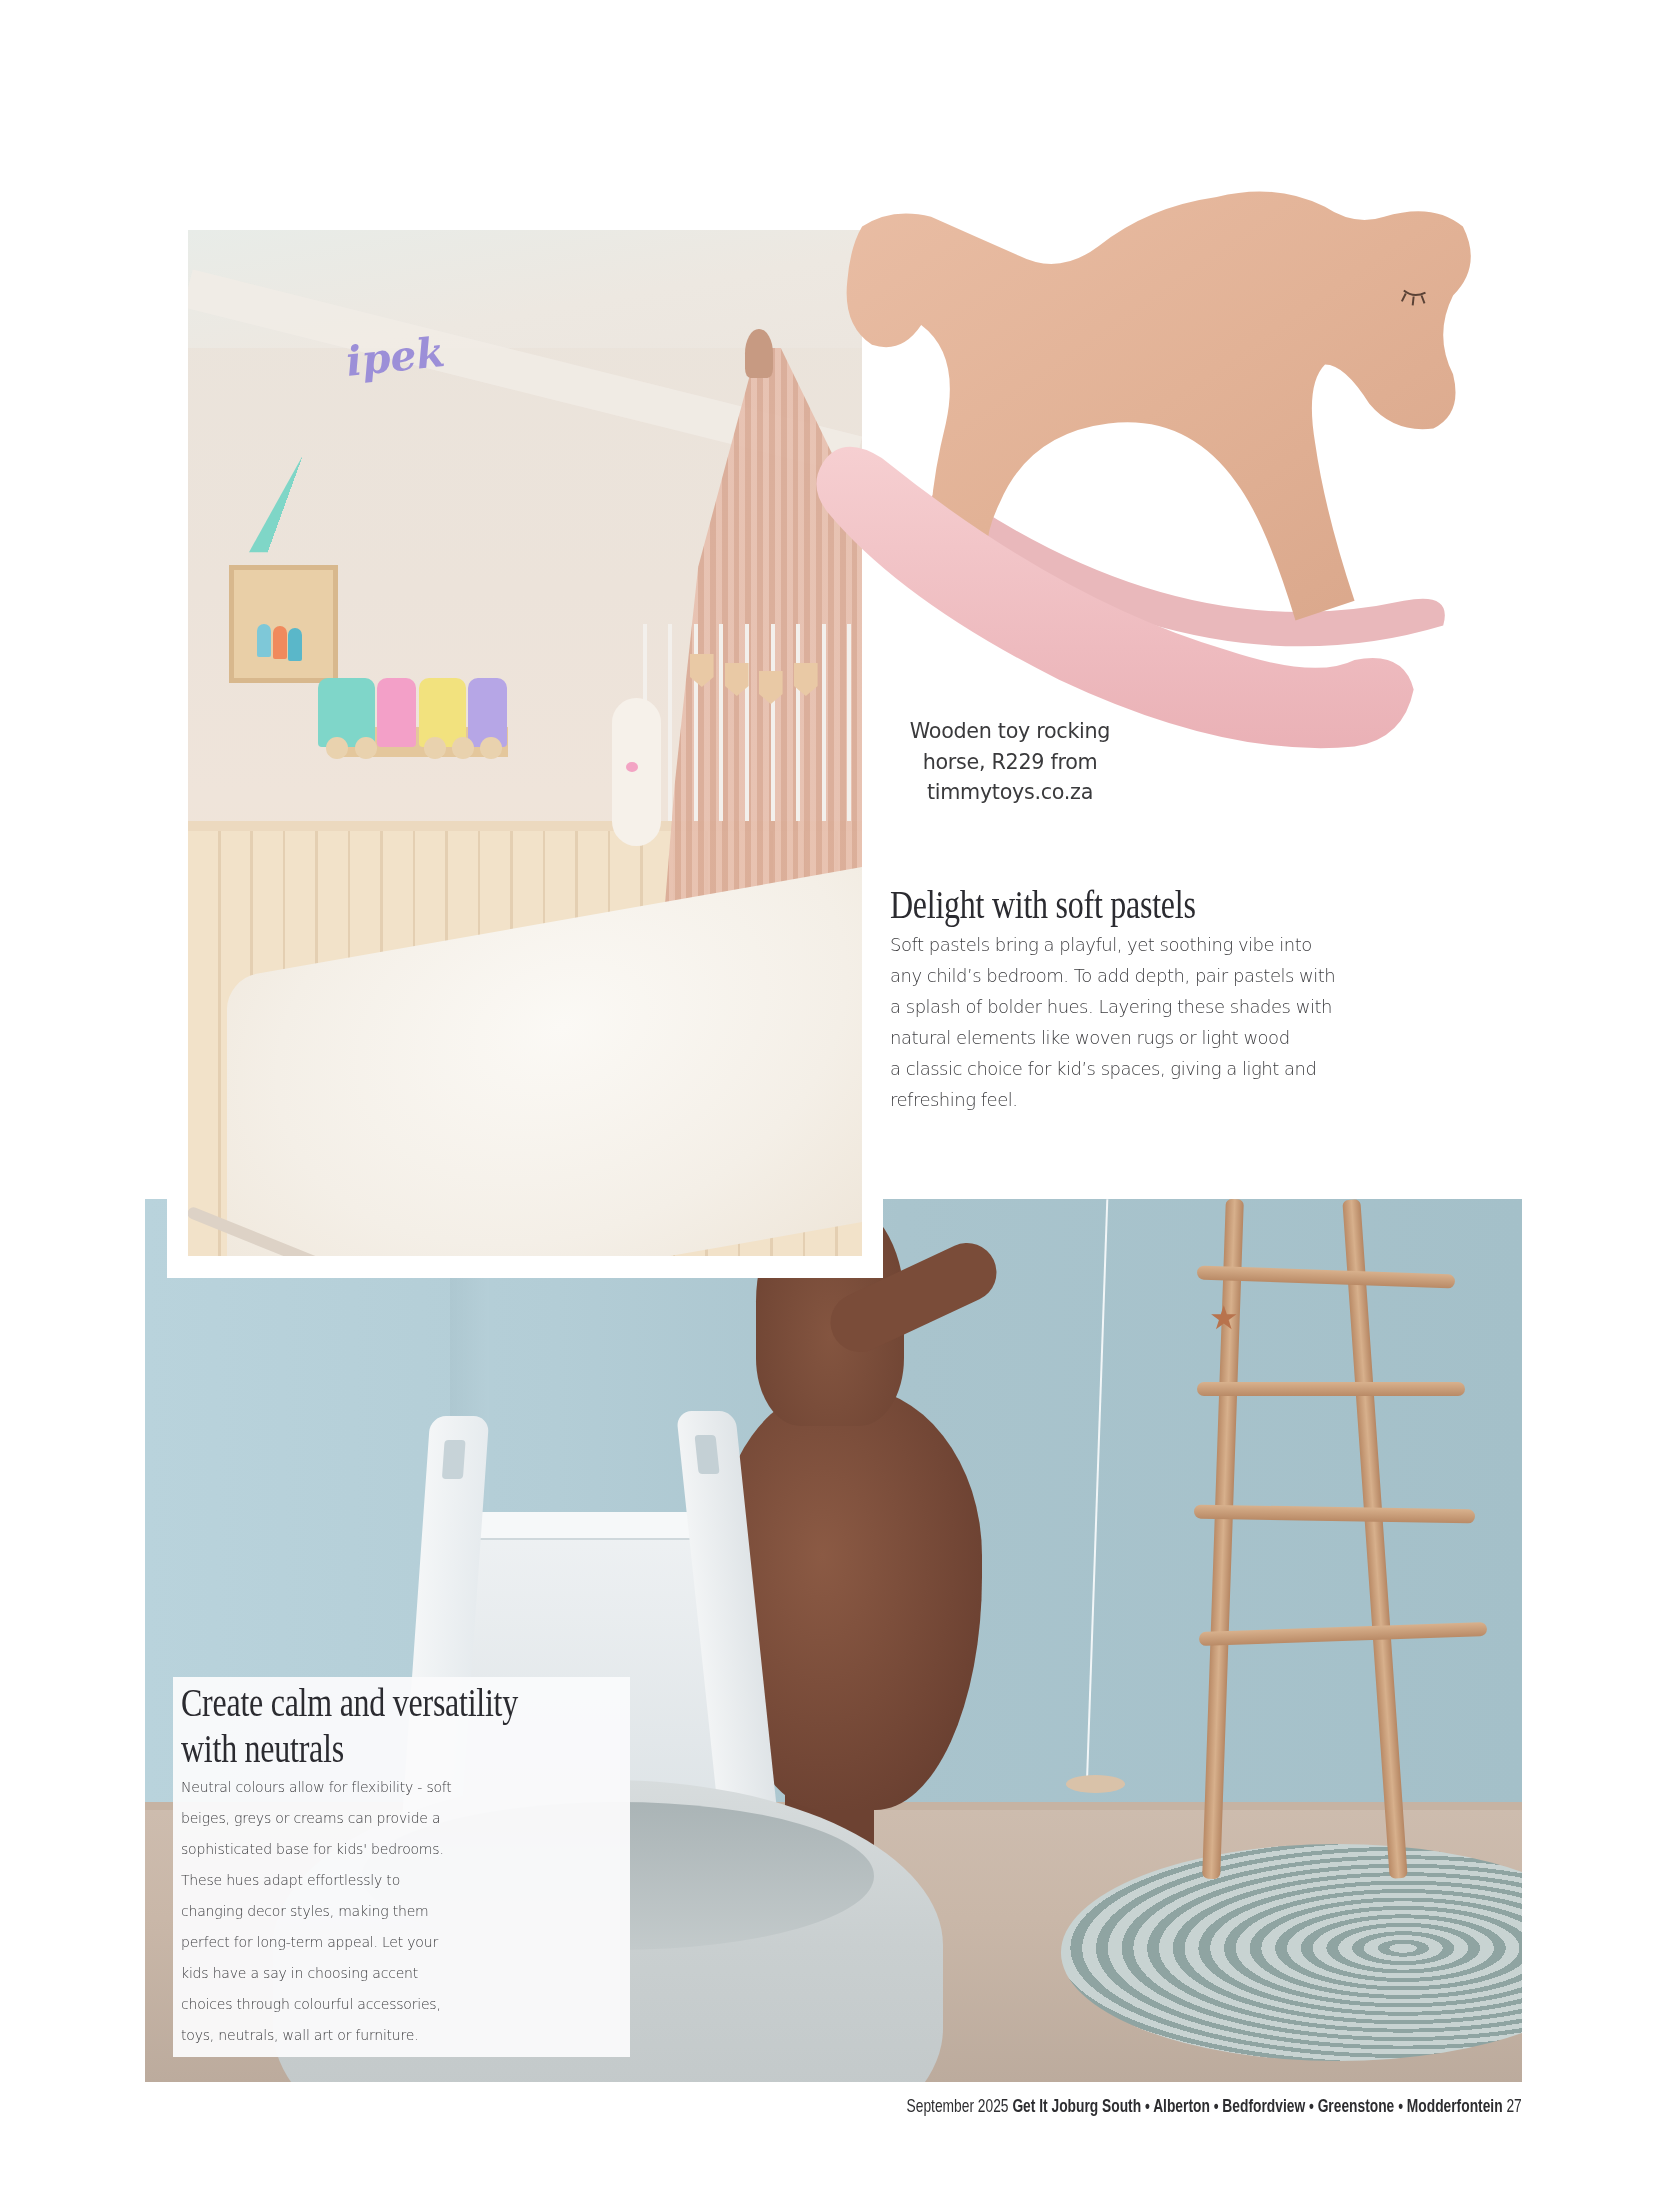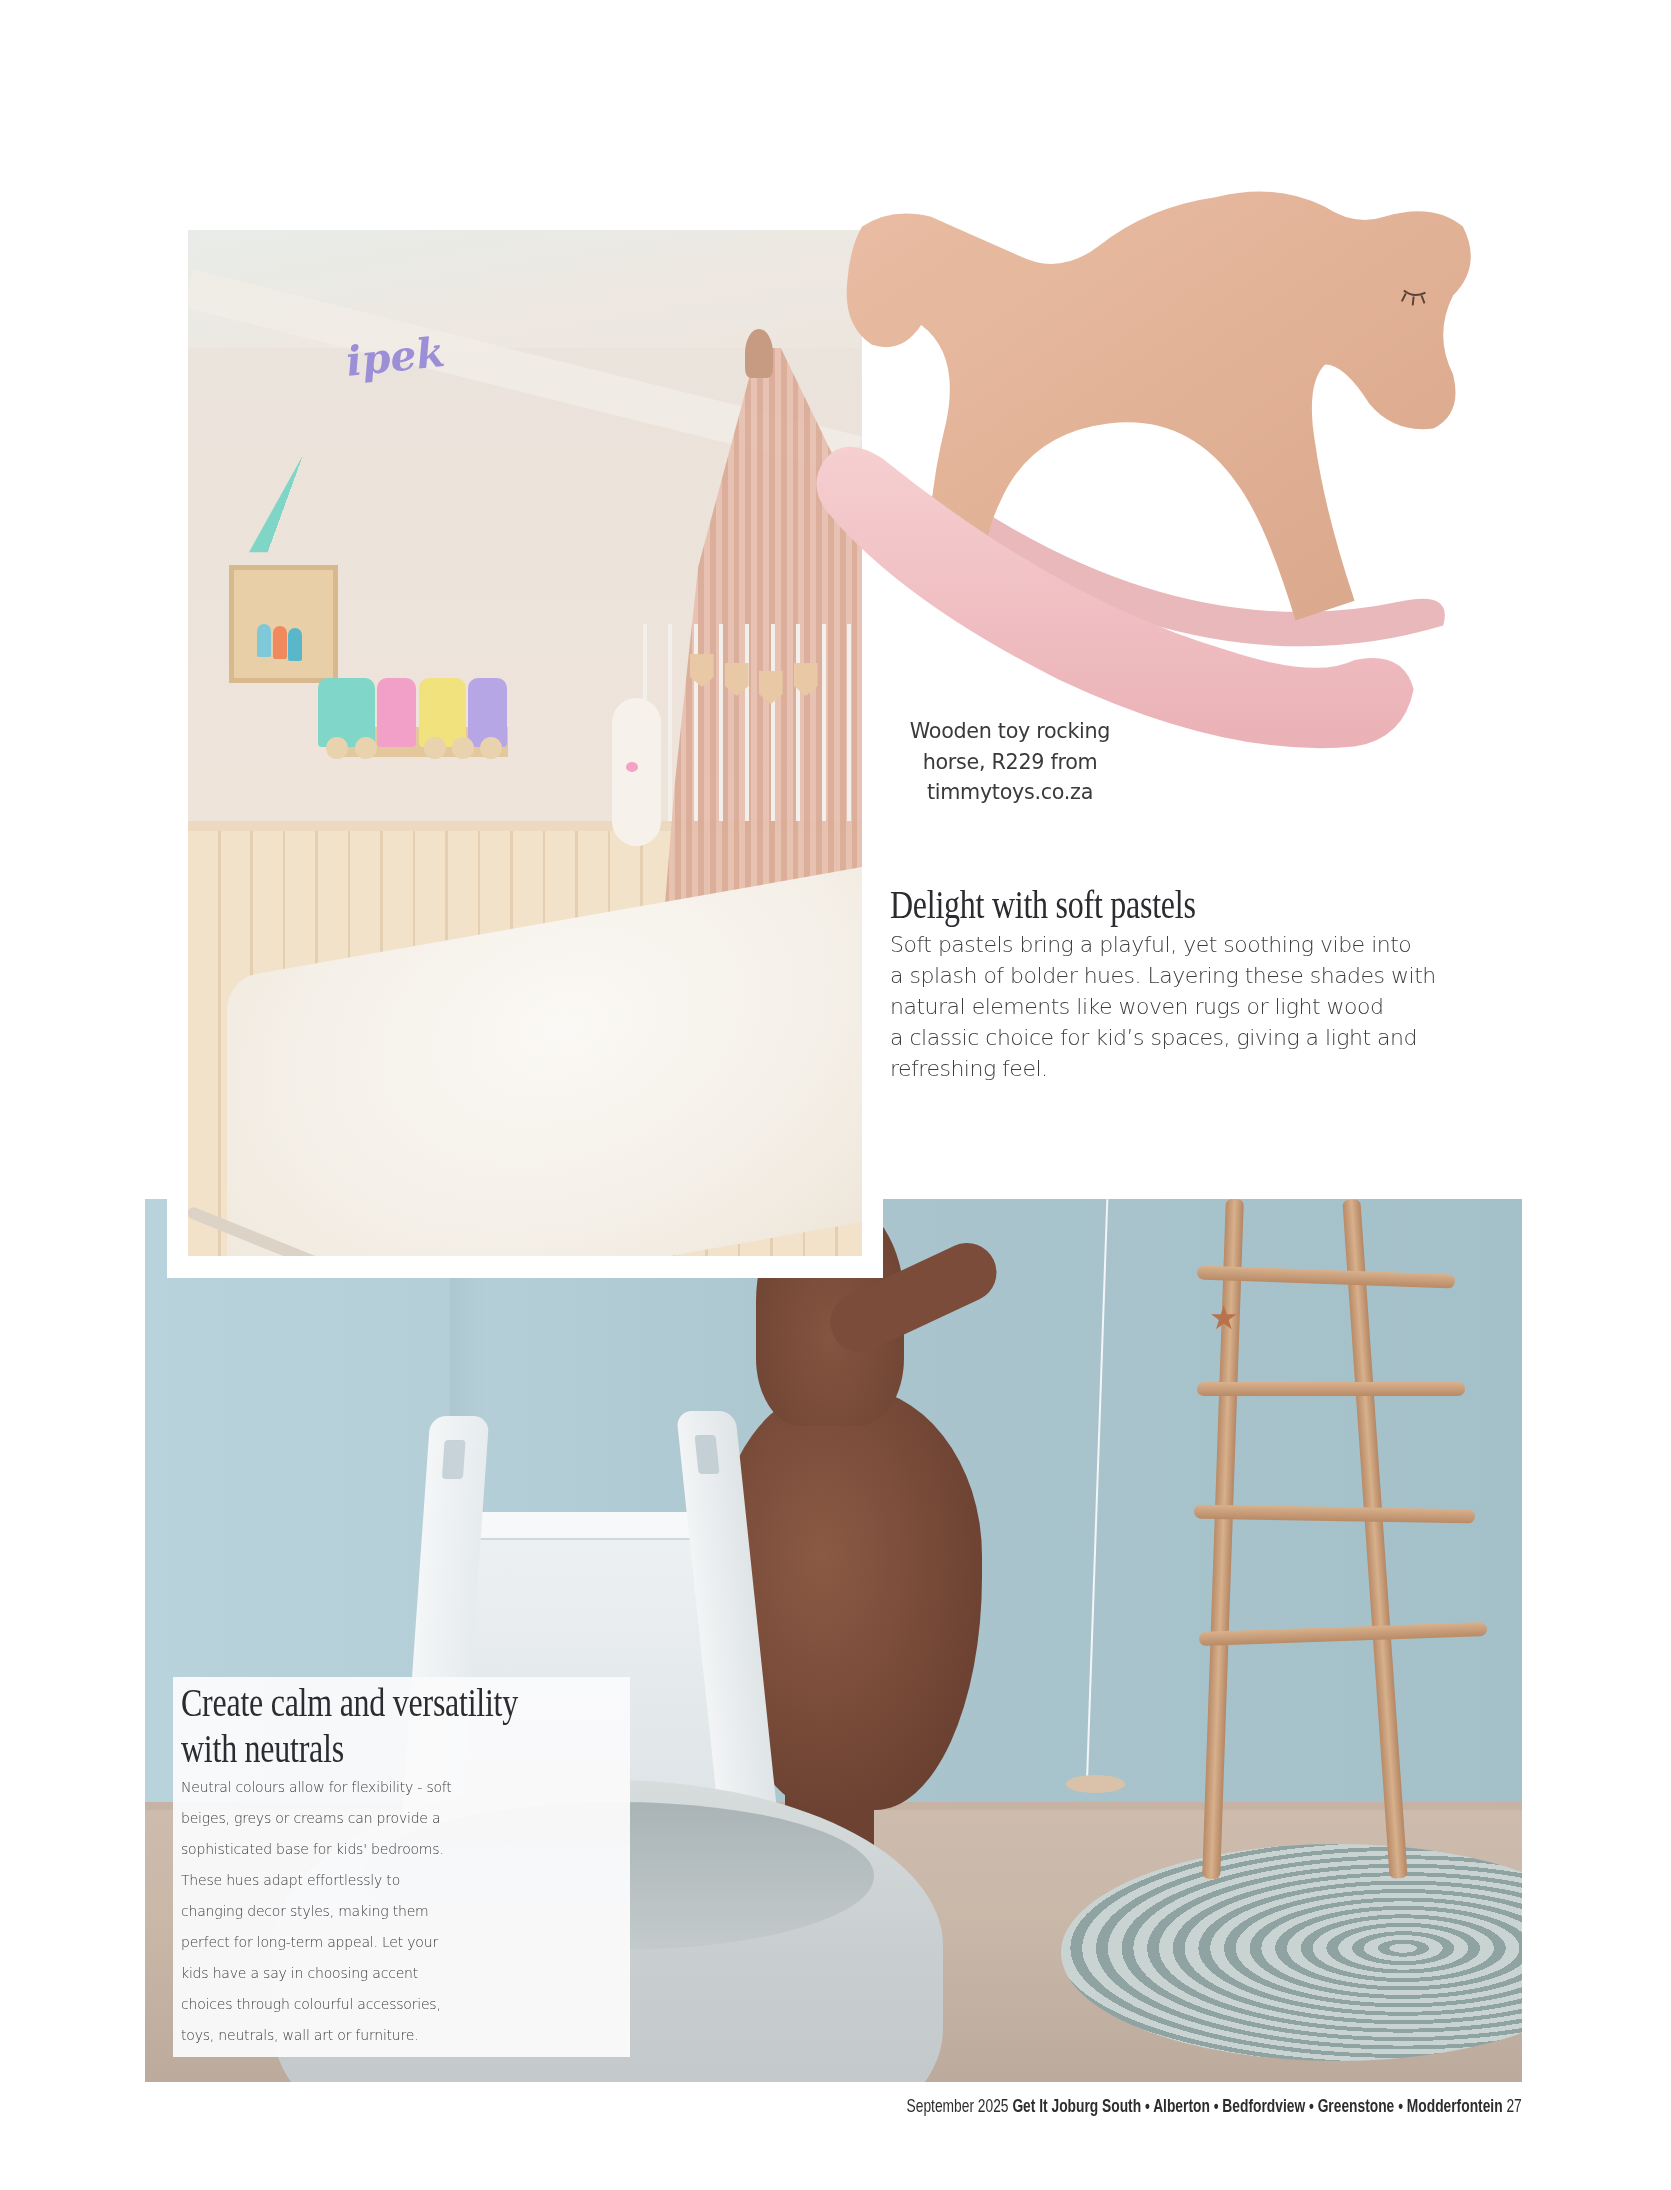--- a/index.html
+++ b/index.html
@@ -103,21 +103,21 @@
     left: 867px; top: 716px; width: 286px; text-align: center;
     font-family: "DejaVu Sans", sans-serif; font-size: 20.7px; line-height: 30.5px; color: #3a3a3c; letter-spacing: -0.3px;
   }
 
   
   .heading {
     font-family: "Liberation Serif", serif; font-size: 39px; line-height: 45px; color: #2b2b30;
     transform: scaleX(0.82); transform-origin: left top; letter-spacing: -0.3px; white-space: nowrap;
   }
   .body-text {
-    font-family: "DejaVu Sans", sans-serif; font-size: 22px; line-height: 31px; color: #3c3c3f; letter-spacing: -0.5px; font-weight: 300;
+    font-family: "DejaVu Sans", sans-serif; font-size: 18px; line-height: 31px; color: #3c3c3f; letter-spacing: -0.5px; font-weight: 300;
   }
   #pastels { left: 890px; top: 882px; width: 601px; }
   #pastels .heading { margin-bottom: 2px; }
 
   #neutrals-box {
     left: 173px; top: 1677px; width: 457px; height: 380px; background: rgba(250,250,251,0.96);
   }
   #neutrals { left: 181px; top: 1680px; width: 445px; }
   #neutrals .heading { font-size: 39px; line-height: 46px; }
   #neutrals .body-text { font-size: 14px; line-height: 31px; letter-spacing: -0.2px; }
@@ -235,20 +235,21 @@
 <div id="caption" class="abs">
   <div>Wooden toy rocking</div>
   <div>horse, R229 from</div>
   <div>timmytoys.co.za</div>
 </div>
 
 <div id="pastels" class="abs">
   <div class="heading">Delight with soft pastels</div>
   <div class="body-text">
     <div>Soft pastels bring a playful, yet soothing vibe into</div>
+    <div>any child’s bedroom. To add depth, pair pastels with</div>
     <div>a splash of bolder hues. Layering these shades with</div>
     <div>natural elements like woven rugs or light wood</div>
     <div>a classic choice for kid’s spaces, giving a light and</div>
     <div>refreshing feel.</div>
   </div>
 </div>
 
 <div id="neutrals-box" class="abs"></div>
 <div id="neutrals" class="abs">
   <div class="heading">Create calm and versatility</div>

